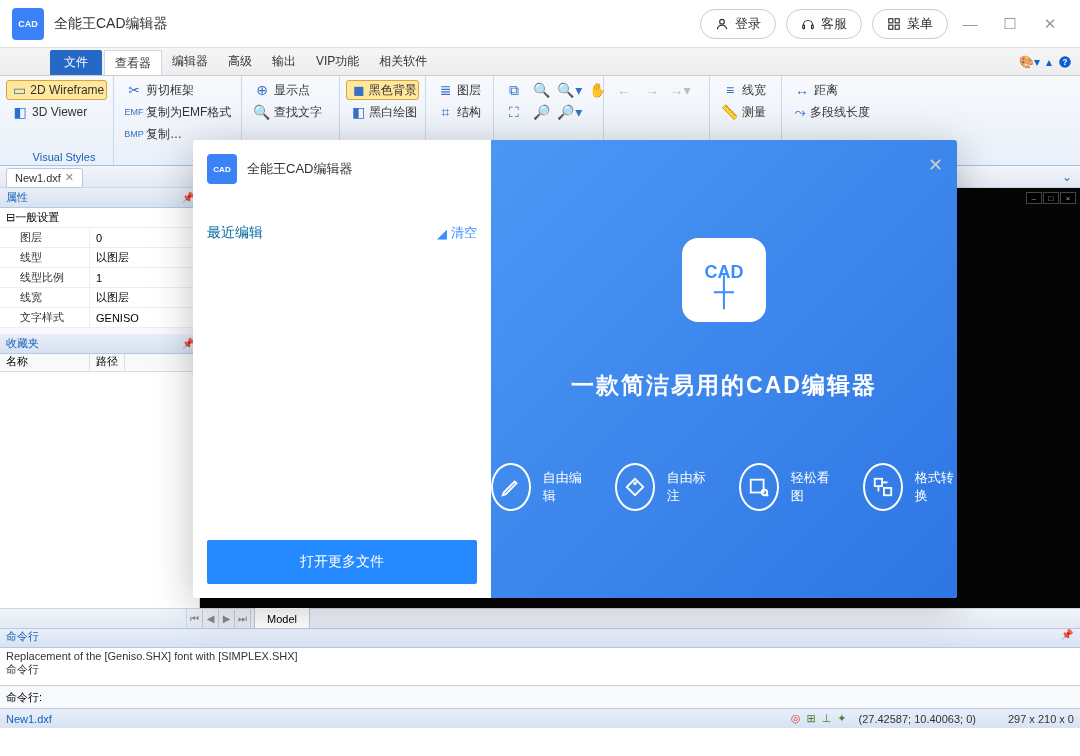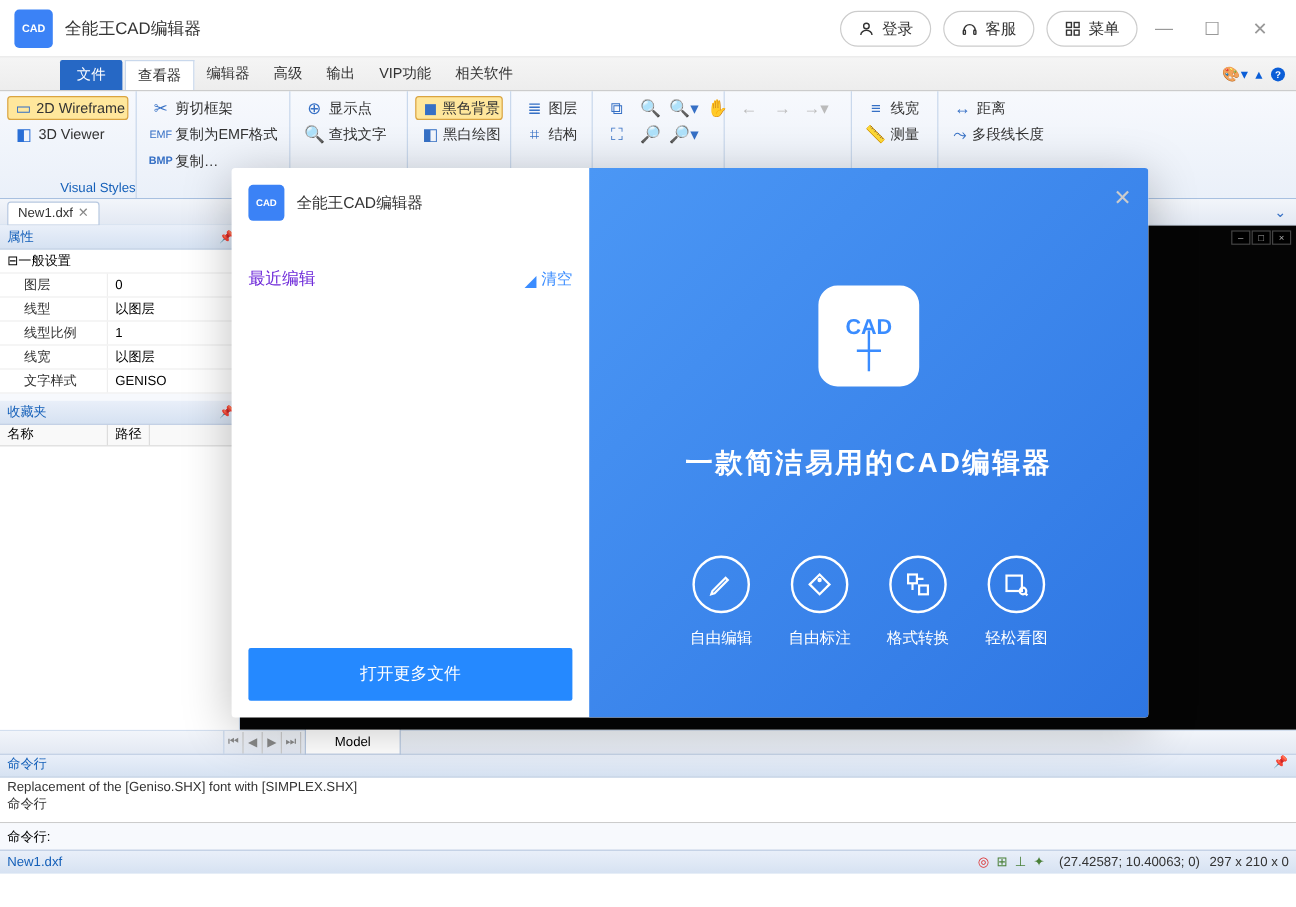--- a/index.html
+++ b/index.html
@@ -14,21 +14,21 @@
 
 
 .menubar { height: 28px; background: linear-gradient(#f5f5f5, #ededed); display: flex; align-items: stretch; border-bottom: 1px solid #ccc; position: relative; padding-left: 44px; }
 .menu-file { background: #2668c5; color: #fff; padding: 0 14px; display: flex; align-items: center; font-size: 12px; cursor: pointer; border-radius: 2px 2px 0 0; margin: 2px 2px 0 6px; }
 .menu-tab { padding: 0 10px; display: flex; align-items: center; cursor: pointer; color: #333; font-size: 12px; }
 .menu-right { position: absolute; right: 8px; top: 0; display: flex; align-items: center; gap: 6px; height: 100%; color: #0b5ed7; }
 
 
 .ribbon { height: 90px; background: linear-gradient(#f7f9fd, #eaf0f9); border-bottom: 1px solid #a8c0e0; display: flex; }
 .ribbon-group { border-right: 1px solid #c9d8ec; padding: 4px 6px; display: flex; flex-direction: column; position: relative; }
-.ribbon-group-label { position: absolute; bottom: 2px; left: 15px; right: 0; text-align: right; font-size: 11px; color: #1560b9; }
+.ribbon-group-label { position: absolute; bottom: 2px; left: 15px; right: 0; text-align: center; font-size: 11px; color: #1560b9; }
 .rb-big { display: flex; flex-direction: column; gap: 2px; }
 .rb-item { display: flex; align-items: center; gap: 4px; padding: 2px 6px; color: #333; cursor: pointer; white-space: nowrap; height: 20px; }
 .rb-item.active { background: #ffe79c; border: 1px solid #d9a441; border-radius: 3px; }
 .rb-icon { width: 16px; height: 16px; display: inline-flex; align-items: center; justify-content: center; color: #3670c5; font-size: 14px; }
 .rb-col { display: flex; flex-direction: column; gap: 2px; }
 .rb-row { display: flex; }
 
 
 .doctabs { height: 22px; background: linear-gradient(#f2f5fa, #e3e9f3); border-bottom: 1px solid #c9d8ec; display: flex; align-items: center; padding-left: 6px; }
 .doctab { height: 20px; padding: 0 8px; background: #fff; border: 1px solid #b7c8e0; border-radius: 3px 3px 0 0; display: flex; align-items: center; gap: 4px; font-size: 11px; color: #333; margin-top: 2px; }
@@ -50,55 +50,55 @@
 .fav-header { display: flex; height: 18px; border-bottom: 1px solid #ddd; background: #f9f9f9; font-size: 11px; }
 .fav-header > div { padding: 0 6px; border-right: 1px solid #ddd; }
 
 .canvas-area { flex: 1; background: #050505; position: relative; }
 .canvas-winctrl { position: absolute; top: 4px; right: 4px; display: flex; gap: 1px; }
 .canvas-winctrl span { width: 16px; height: 12px; background: #000; border: 1px solid #444; color: #aaa; font-size: 8px; display: flex; align-items: center; justify-content: center; cursor: pointer; }
 
 
 .modelbar { height: 20px; background: linear-gradient(#f2f5fa, #e3e9f3); border-top: 1px solid #c9d8ec; display: flex; align-items: center; }
 .model-nav { width: 16px; height: 18px; border-right: 1px solid #ccc; display: flex; align-items: center; justify-content: center; color: #888; cursor: pointer; font-size: 10px; }
-.model-tab { padding: 0 24px; height: 36px; background: #fff; border: 1px solid #b7c8e0; border-radius: 0 0 3px 3px; display: flex; align-items: center; font-size: 11px; margin-left: 3px; }
+.model-tab { padding: 0 12px; height: 36px; background: #fff; border: 1px solid #b7c8e0; border-radius: 0 0 3px 3px; display: flex; align-items: center; font-size: 11px; margin-left: 3px; }
 
 
 .cmd-title { height: 20px; background: linear-gradient(#e9eff9, #d6e2f2); border-top: 1px solid #b7c8e0; border-bottom: 1px solid #b7c8e0; padding: 0 6px; font-size: 11px; color: #1560b9; position: relative; }
 .cmd-title .pin { position: absolute; right: 6px; font-size: 10px; color: #888; }
 .cmd-log { height: 38px; background: #fff; border-bottom: 1px solid #ccc; padding: 2px 6px; font-size: 11px; color: #333; overflow: hidden; }
 .cmd-input { height: 22px; display: flex; align-items: center; padding: 0 6px; background: #f7f9fd; font-size: 11px; }
 .cmd-input input { flex: 1; border: none; background: transparent; outline: none; margin-left: 6px; }
 
 
 .statusbar { height: 20px; background: linear-gradient(#e9eff9, #d6e2f2); border-top: 1px solid #b7c8e0; display: flex; align-items: center; font-size: 11px; color: #1560b9; padding: 0 6px; }
 .status-file { flex: 1; }
 .status-icons { display: flex; gap: 6px; margin-right: 12px; align-items: center; }
 .status-icons span { color: #4a8038; }
-.status-coords { color: #333; margin-right: 8px; }
+.status-coords { color: #333; margin-right: 32px; }
 .status-dims { color: #333; }
 
 
 .modal { position: absolute; left: 193px; top: 140px; width: 764px; height: 458px; background: #fff; border-radius: 3px; box-shadow: 0 8px 40px rgba(0,0,0,0.25); display: flex; overflow: hidden; z-index: 100; }
 .modal-left { width: 298px; display: flex; flex-direction: column; padding: 14px; }
 .modal-header { display: flex; align-items: center; gap: 10px; }
 .modal-icon { width: 30px; height: 30px; background: #3b82f6; border-radius: 4px; display: flex; align-items: center; justify-content: center; color: #fff; font-size: 8px; font-weight: bold; }
 .modal-title { font-size: 13px; color: #333; }
 .modal-recent { margin-top: 40px; display: flex; justify-content: space-between; align-items: center; }
-.modal-recent-label { font-size: 14px; color: #6d28d9; }
+.modal-recent-label { font-size: 14px; color: #0369a1; }
 .modal-clear { color: #3a8cff; font-size: 13px; cursor: pointer; display: flex; align-items: center; gap: 4px; }
 .modal-openmore { margin-top: auto; height: 44px; background: #2589ff; color: #fff; display: flex; align-items: center; justify-content: center; font-size: 14px; border-radius: 2px; cursor: pointer; }
 .modal-right { flex: 1; background: linear-gradient(135deg, #4b97f5, #2e76e3); display: flex; flex-direction: column; align-items: center; position: relative; overflow: hidden; }
 .modal-close { position: absolute; top: 14px; right: 14px; color: #ccc; font-size: 18px; cursor: pointer; }
 .hero-logo { width: 84px; height: 84px; background: #fff; border-radius: 16px; border: 3px solid #fff; margin-top: 98px; display: flex; flex-direction: column; align-items: center; justify-content: center; }
 .hero-logo-text { color: #3a8cff; font-weight: bold; font-size: 18px; }
 .hero-logo-plus { color: #3a8cff; font-size: 28px; font-weight: bold; line-height: 14px; margin-top: 2px; }
 .hero-tagline { color: #fff; font-size: 23px; font-weight: bold; margin-top: 48px; letter-spacing: 2px; }
 .hero-actions { display: flex; gap: 30px; margin-top: 62px; }
-.hero-act { display: flex; flex-direction: column; align-items: center; gap: 12px; cursor: pointer; justify-content: flex-end; }
+.hero-act { display: flex; align-items: center; gap: 12px; cursor: pointer; justify-content: flex-end; }
 .hero-circle { width: 48px; height: 48px; border: 2px solid #fff; border-radius: 50%; display: flex; align-items: center; justify-content: center; color: #fff; font-size: 22px; }
 .hero-act-label { color: #fff; font-size: 13px; }
 
 svg { display: block; }
 </style>
 </head>
 <body>
 
 <div class="titlebar">
   <div class="app-icon">CAD</div>
@@ -176,21 +176,21 @@
     <div class="rb-col">
       <div class="rb-item">
           <span class="rb-icon">✂</span>
           <span>剪切框架</span>
         </div>
       <div class="rb-item">
           <span class="rb-icon" style="font-size:9px;">EMF</span>
           <span>复制为EMF格式</span>
         </div>
       <div class="rb-item">
-          <span class="rb-icon" style="font-size:9px;font-weight:bold;">BMP</span>
+          <span class="rb-icon" style="font-size:9px;">BMP</span>
           <span>复制…</span>
         </div>
     </div>
   </div>
   <div class="ribbon-group" style="width:98px;">
     <div class="rb-col">
       <div class="rb-item">
           <span class="rb-icon">⊕</span>
           <span>显示点</span>
         </div>
@@ -430,35 +430,35 @@
                 <circle cx="12" cy="8" r="1" fill="#fff"></circle>
               </svg>
             </span>
           </div>
         <div class="hero-act-label">自由标注</div>
       </div>
       <div class="hero-act">
         <div class="hero-circle">
             <span>
               <svg width="22" height="22" viewBox="0 0 24 24" fill="none" stroke="#fff" stroke-width="2">
+                <rect x="3" y="4" width="14" height="14"></rect>
+                <circle cx="18" cy="18" r="3"></circle>
+                <path d="M20 20l2 2"></path>
+              </svg>
+            </span>
+          </div>
+        <div class="hero-act-label">轻松看图</div>
+      </div>
+      <div class="hero-act">
+        <div class="hero-circle">
+            <span>
+              <svg width="22" height="22" viewBox="0 0 24 24" fill="none" stroke="#fff" stroke-width="2">
                 <rect x="3" y="3" width="8" height="8"></rect>
                 <rect x="13" y="13" width="8" height="8"></rect>
                 <path d="M11 7h6M7 11v6"></path>
               </svg>
             </span>
           </div>
         <div class="hero-act-label">格式转换</div>
       </div>
-      <div class="hero-act">
-        <div class="hero-circle">
-            <span>
-              <svg width="22" height="22" viewBox="0 0 24 24" fill="none" stroke="#fff" stroke-width="2">
-                <rect x="3" y="4" width="14" height="14"></rect>
-                <circle cx="18" cy="18" r="3"></circle>
-                <path d="M20 20l2 2"></path>
-              </svg>
-            </span>
-          </div>
-        <div class="hero-act-label">轻松看图</div>
-      </div>
     </div>
   </div>
 </div>
 
 </body></html>

